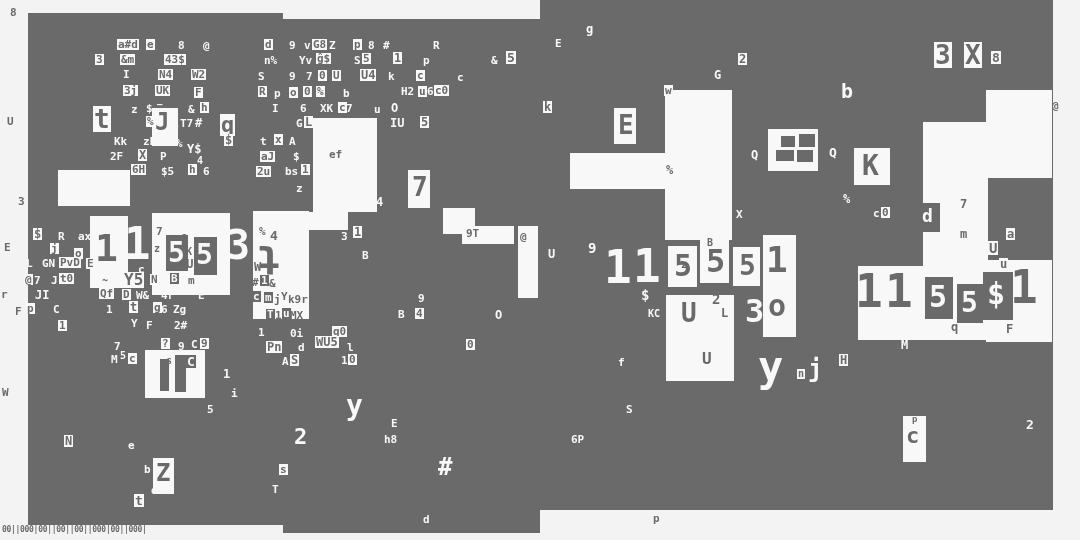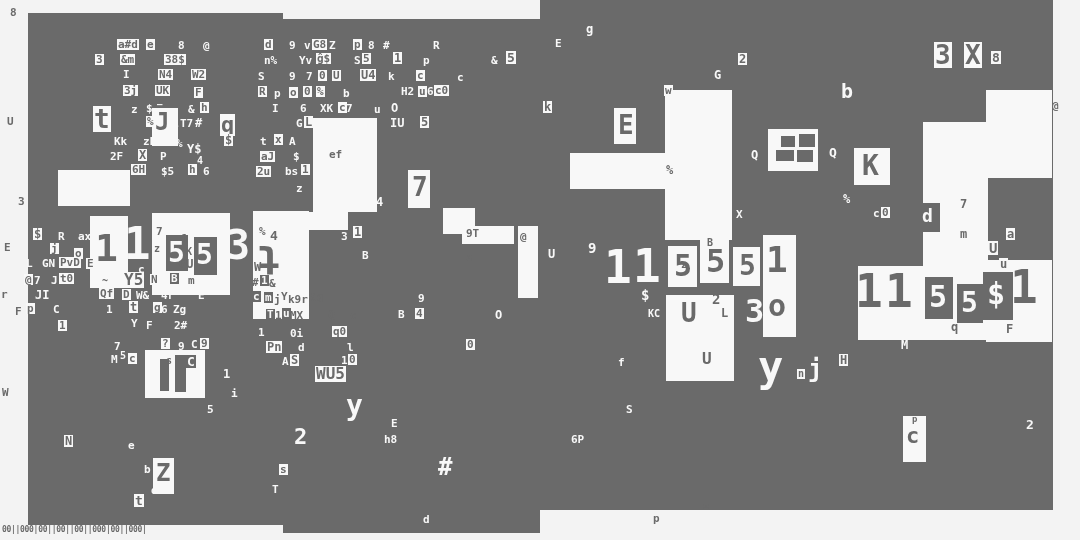--- a/index.html
+++ b/index.html
@@ -88,21 +88,21 @@
     <span class="g d" style="left: 4px; top: 242px; font-size: 11px;">E</span>
     <span class="g d" style="left: 1px; top: 289px; font-size: 11px;">r</span>
     <span class="g d" style="left: 15px; top: 306px; font-size: 11px;">F</span>
     <span class="g d" style="left: 2px; top: 387px; font-size: 11px;">W</span>
     <span class="g wb" style="left: 117px; top: 39px; font-size: 11px;">a#d</span>
     <span class="g wb" style="left: 146px; top: 39px; font-size: 11px;">e</span>
     <span class="g w" style="left: 178px; top: 40px; font-size: 11px;">8</span>
     <span class="g w" style="left: 203px; top: 40px; font-size: 11px;">@</span>
     <span class="g wb" style="left: 95px; top: 54px; font-size: 11px;">3</span>
     <span class="g wb" style="left: 120px; top: 54px; font-size: 11px;">&amp;m</span>
-    <span class="g wb" style="left: 164px; top: 54px; font-size: 11px;">38$</span>
+    <span class="g wb" style="left: 164px; top: 54px; font-size: 11px;">43$</span>
     <span class="g w" style="left: 123px; top: 69px; font-size: 11px;">I</span>
     <span class="g wb" style="left: 158px; top: 69px; font-size: 11px;">N4</span>
     <span class="g wb" style="left: 191px; top: 69px; font-size: 11px;">W2</span>
     <span class="g wb" style="left: 123px; top: 85px; font-size: 11px;">3j</span>
     <span class="g wb" style="left: 155px; top: 85px; font-size: 11px;">UK</span>
     <span class="g wb" style="left: 194px; top: 87px; font-size: 11px;">F</span>
     <span class="g w" style="left: 131px; top: 104px; font-size: 11px;">z</span>
     <span class="g w" style="left: 146px; top: 103px; font-size: 11px;">$</span>
     <span class="g w" style="left: 157px; top: 100px; font-size: 9px;">—</span>
     <span class="g w" style="left: 188px; top: 104px; font-size: 11px;">&amp;</span>
@@ -306,21 +306,21 @@
     <span class="g w" style="left: 495px; top: 309px; font-size: 12px;">O</span>
     <span class="g w" style="left: 258px; top: 327px; font-size: 11px;">1</span>
     <span class="g w" style="left: 290px; top: 328px; font-size: 11px;">0i</span>
     <span class="g wb" style="left: 332px; top: 326px; font-size: 11px;">q0</span>
     <span class="g wb" style="left: 266px; top: 341px; font-size: 12px;">Pn</span>
     <span class="g w" style="left: 298px; top: 342px; font-size: 11px;">d</span>
     <span class="g w" style="left: 347px; top: 342px; font-size: 11px;">l</span>
     <span class="g wb" style="left: 466px; top: 339px; font-size: 11px;">0</span>
     <span class="g w" style="left: 282px; top: 356px; font-size: 11px;">A</span>
     <span class="g wb" style="left: 290px; top: 354px; font-size: 12px;">S</span>
-    <span class="g wb" style="left: 315px; top: 366px; font-size: 16px;">WU5</span>
+    <span class="g wb" style="left: 315px; top: 336px; font-size: 12px;">WU5</span>
     <span class="g w" style="left: 341px; top: 355px; font-size: 11px;">1</span>
     <span class="g wb" style="left: 348px; top: 354px; font-size: 11px;">0</span>
     <span class="g w" style="left: 362px; top: 250px; font-size: 11px;">B</span>
     <span class="g d" style="left: 466px; top: 228px; font-size: 11px;">9T</span>
     <span class="g d" style="left: 520px; top: 231px; font-size: 11px;">@</span>
     <span class="g w" style="left: 341px; top: 231px; font-size: 11px;">3</span>
     <span class="g wb" style="left: 353px; top: 226px; font-size: 12px;">1</span>
     <span class="g d" style="left: 466px; top: 253px; font-size: 10px;">a</span>
     <span class="g w" style="left: 548px; top: 248px; font-size: 12px;">U</span>
     <span class="g w" style="left: 376px; top: 196px; font-size: 12px;">4</span>

